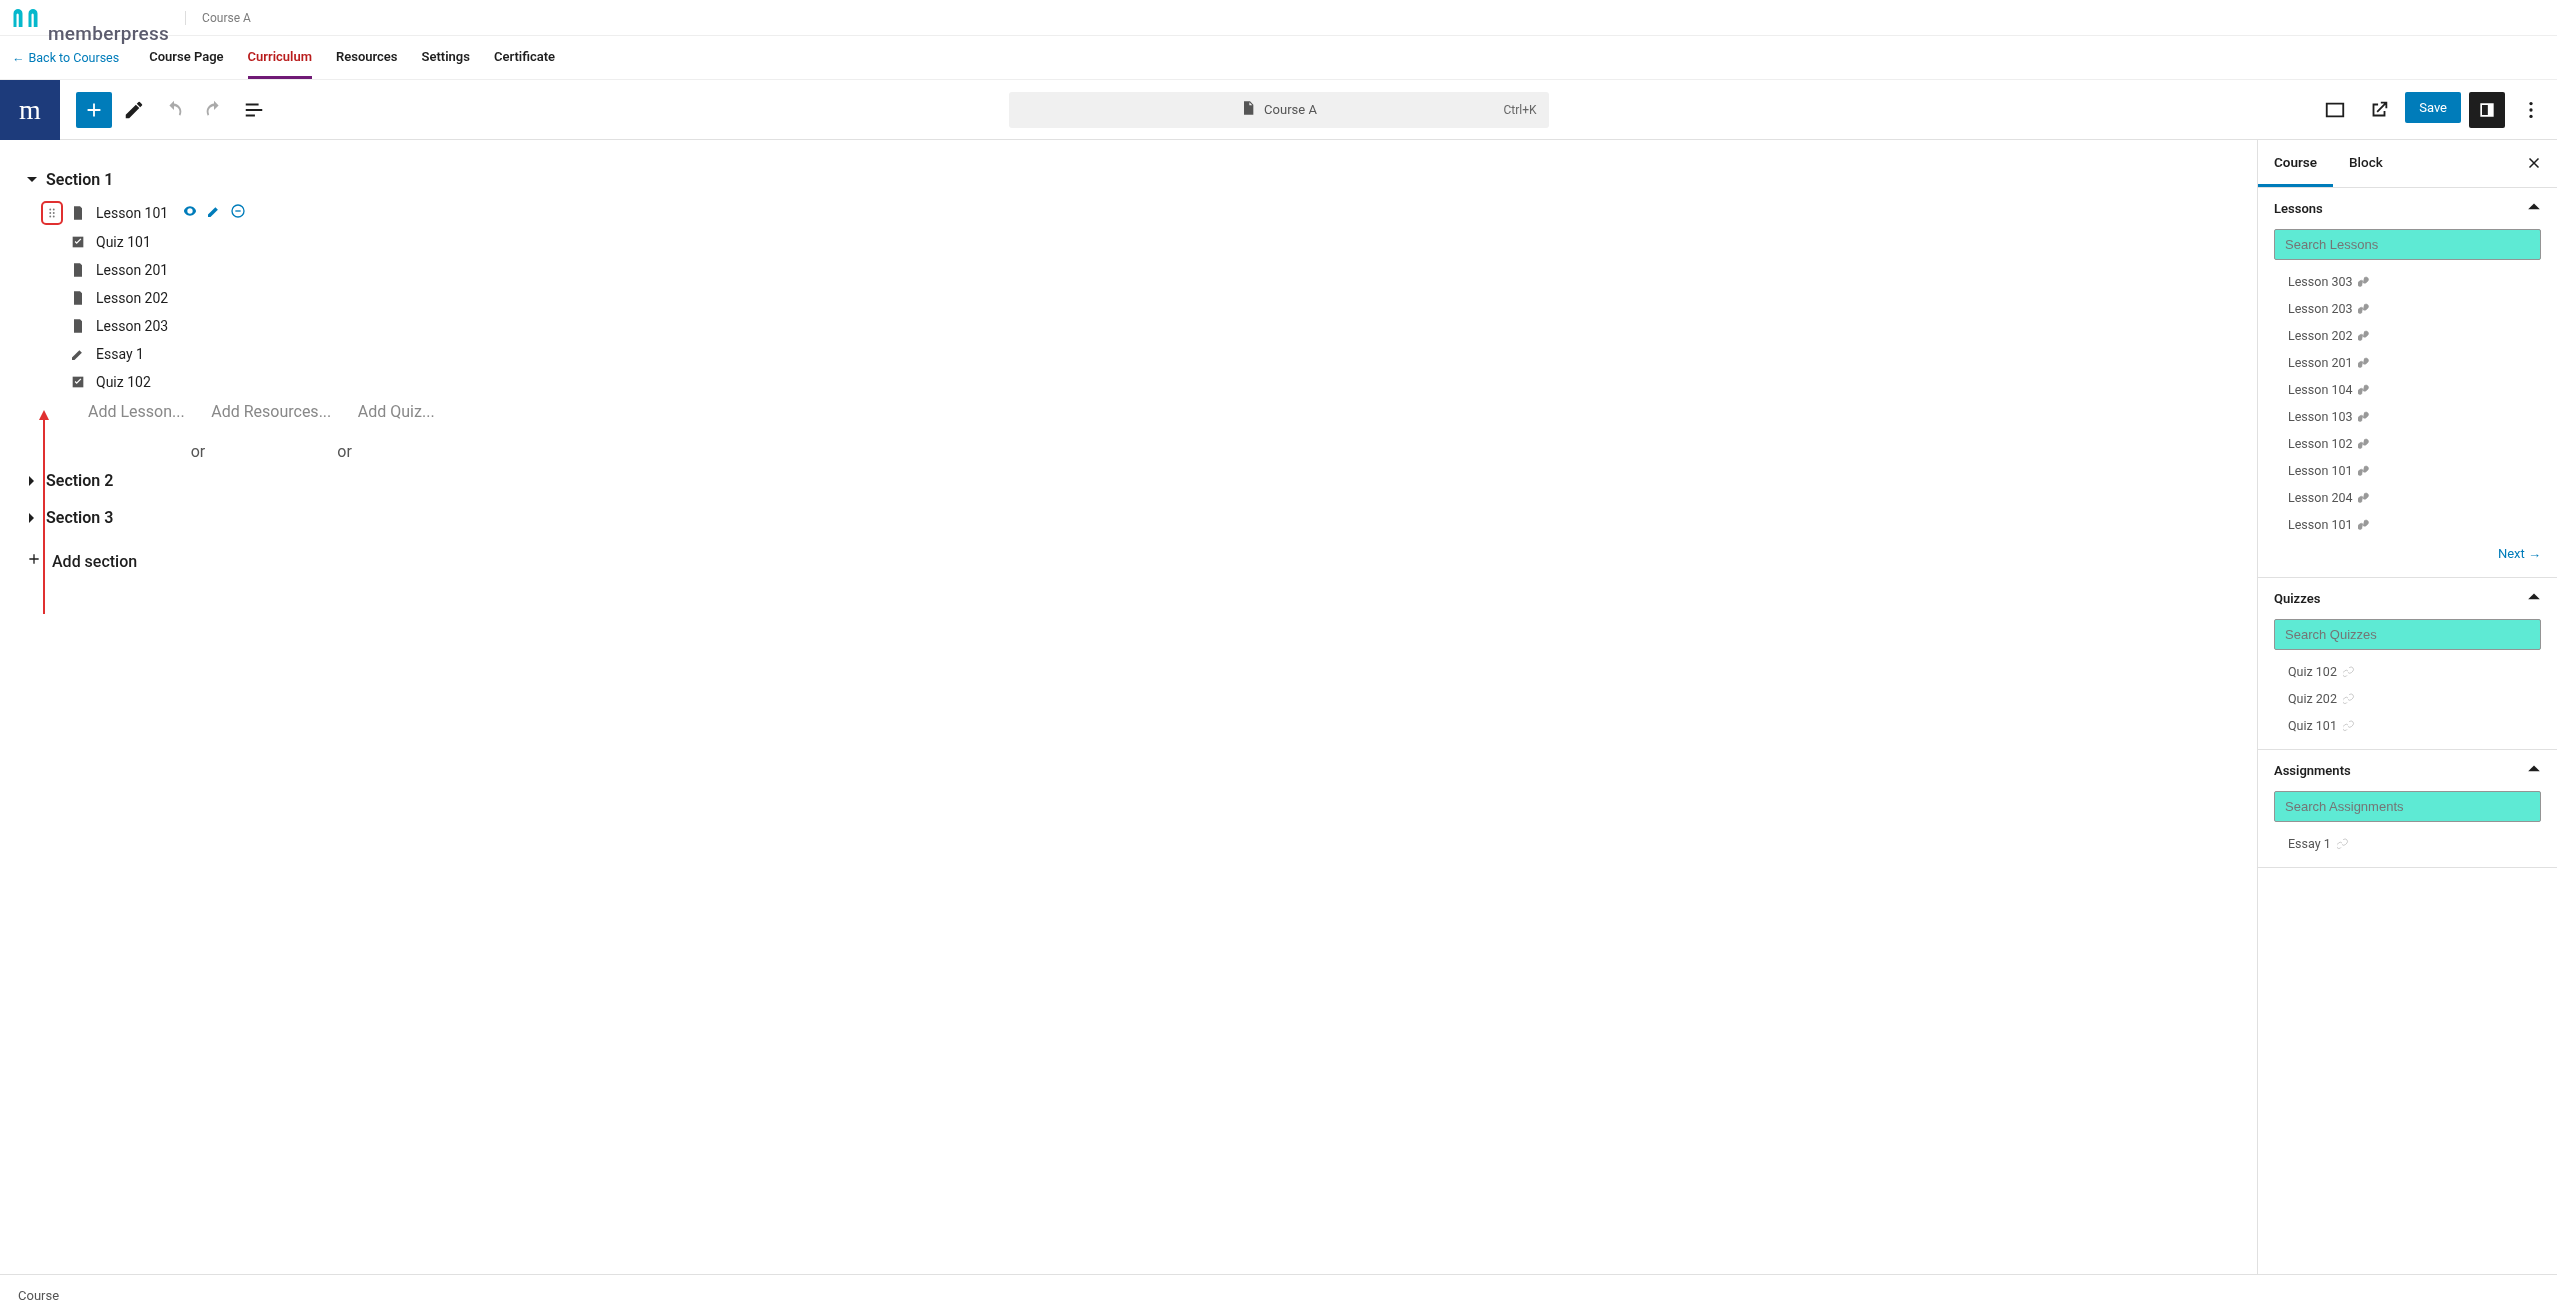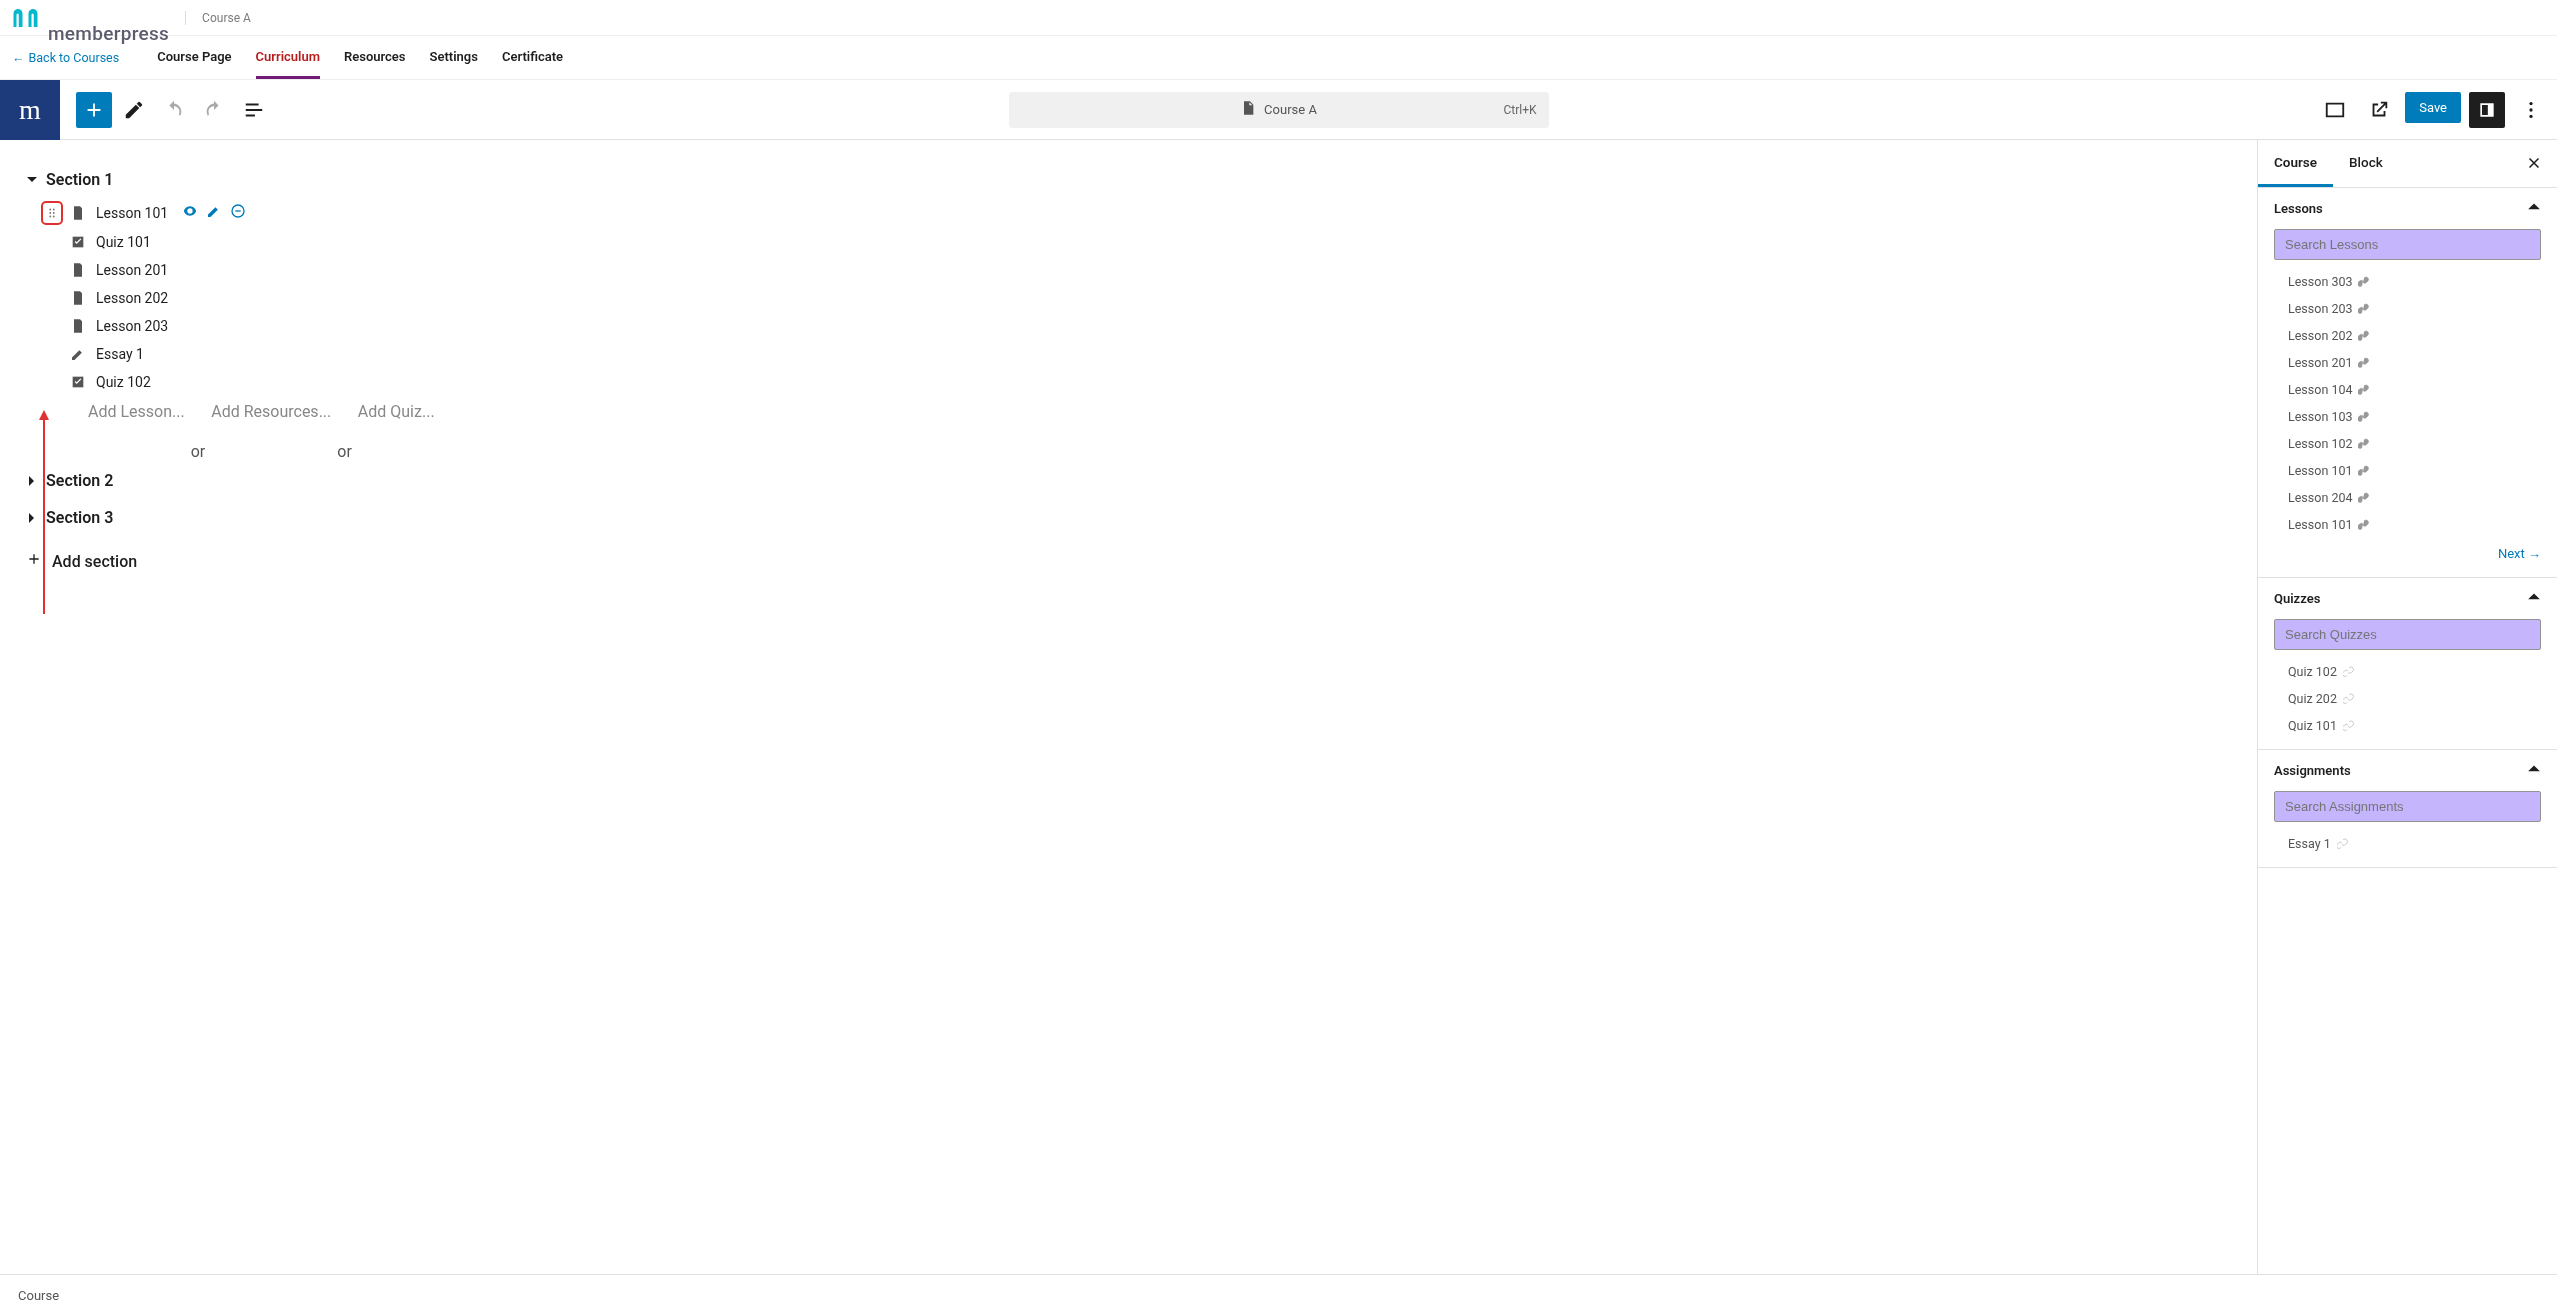--- a/index.html
+++ b/index.html
@@ -30,21 +30,21 @@
   
   .nav-bar {
     display: flex;
     align-items: center;
     gap: 24px;
     padding: 0px 12px;
     height: 44px;
     border-bottom: 1px solid #eee;
   }
   .back-link { color:#007cba; font-size: 12.5px; display:flex; align-items:center; gap:4px;}
-  .tabs { display: flex; gap: 24px; margin-left:14px; }
+  .tabs { display: flex; gap: 24px; margin-left:6px; }
   .tab { font-size: 13px; font-weight: 600; color: #1e1e1e; padding: 12px 0; cursor: pointer; }
   .tab.active { color:#b91c1c; border-bottom: 3px solid #701a75; }
 
   
   .editor-header {
     display: flex;
     align-items: center;
     height: 60px;
     border-bottom: 1px solid #e0e0e0;
     padding: 0 8px 0 0;
@@ -133,21 +133,21 @@
     border-bottom:3px solid transparent;
   }
   .side-tab.active { border-bottom-color:#007cba; font-weight:600;}
   .side-close { margin-left:auto; padding:14px 14px 0; cursor:pointer;}
   .panel { border-bottom:1px solid #e0e0e0; padding:12px 16px 16px;}
   .panel-header { display:flex; justify-content:space-between; align-items:center; margin-bottom:12px;}
   .panel-title { font-weight:600; font-size:13px;}
   .panel-chevron svg { width:14px; height:14px;}
   .panel input.search {
     width:100%; border:1px solid #949494; border-radius:2px; padding:7px 10px;
-    font-size:13px; color:#555; background:#c4b5fd;
+    font-size:13px; color:#555; background:#5eead4;
   }
   .panel-list { margin: 14px 0 0 14px; display:flex; flex-direction:column; gap:12px;}
   .panel-item { font-size:12.5px; color:#555; display:flex; align-items:center; gap:6px; cursor:pointer;}
   .panel-item svg{ width:12px; height:12px; color:#999;}
   .next-link { text-align:right; margin-top:14px; color:#007cba; font-size:13px;}
 
   
   .footer {
     height:42px; border-top:1px solid #e0e0e0; padding:0 18px;
     display:flex; align-items:center; color:#555; font-size:13px;

